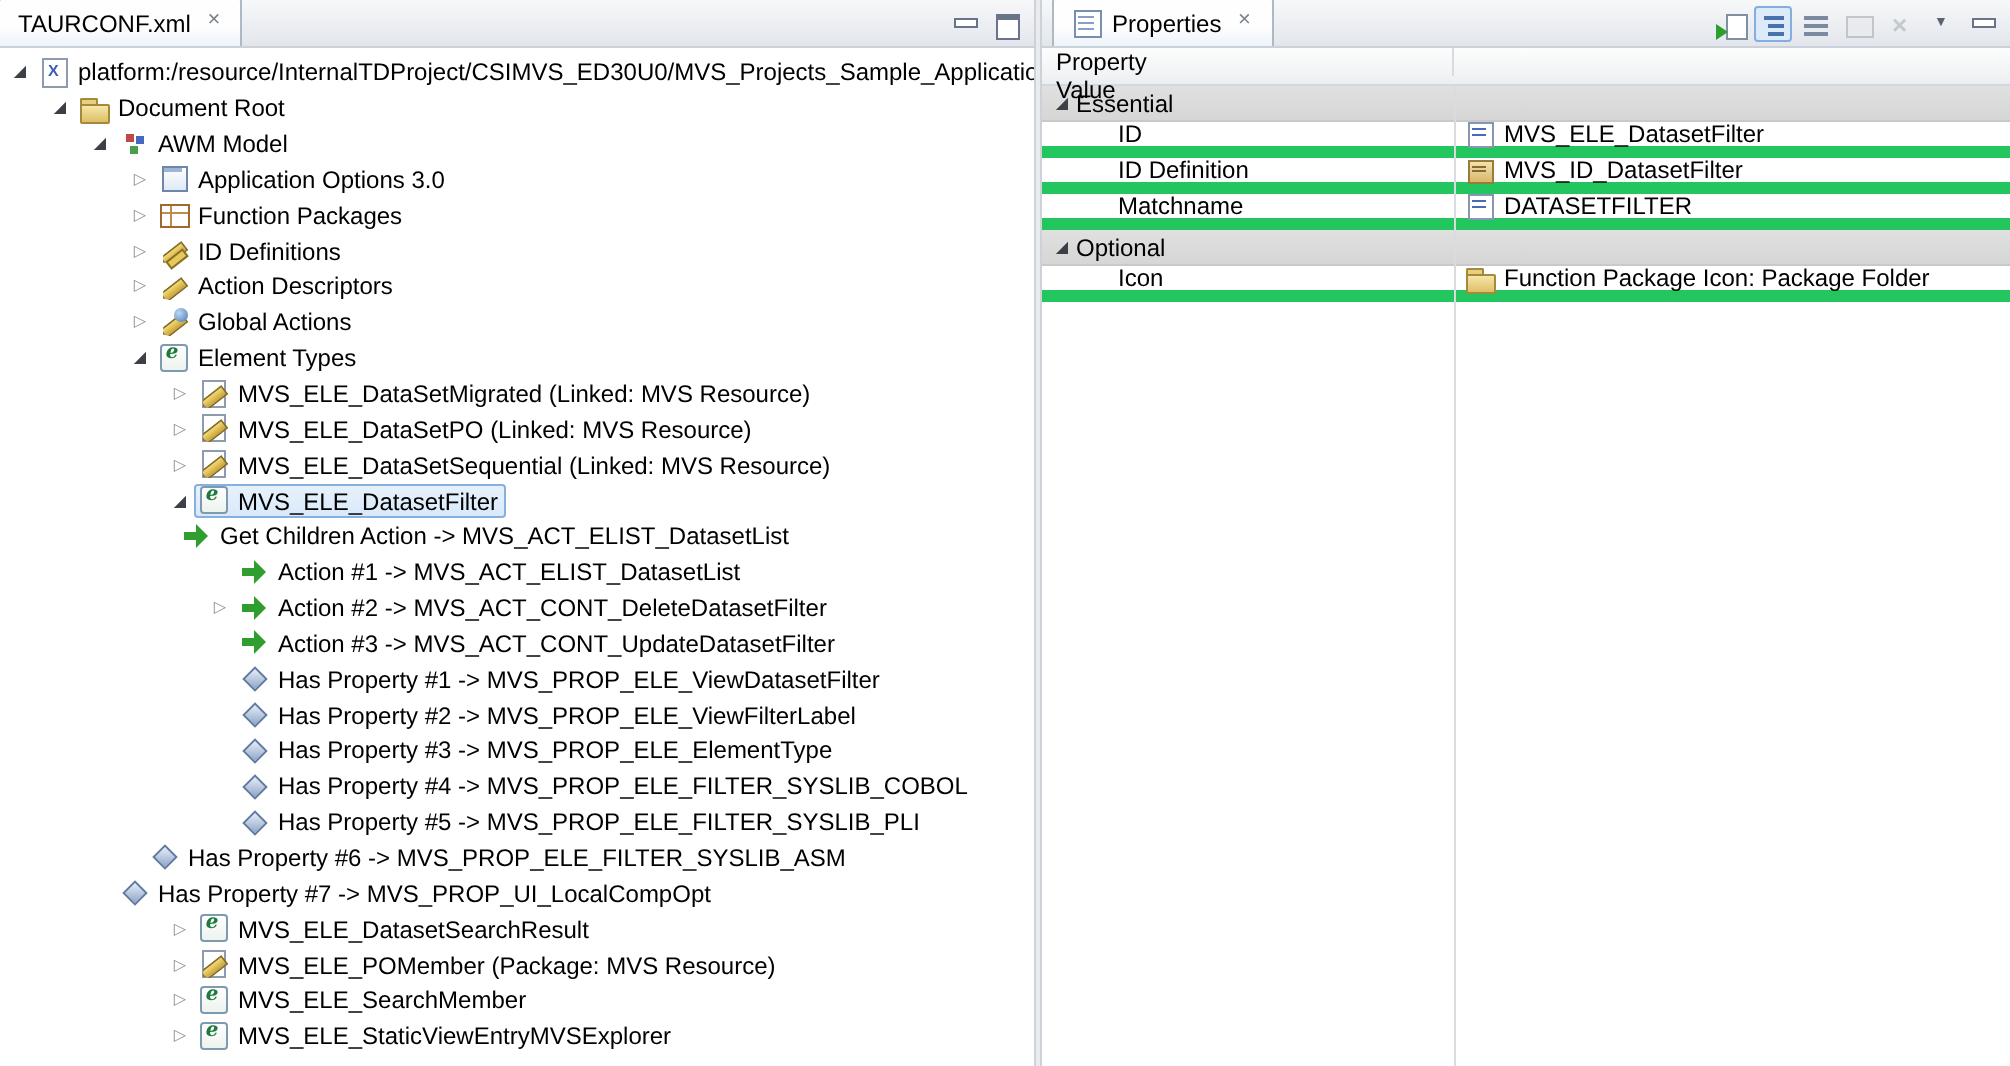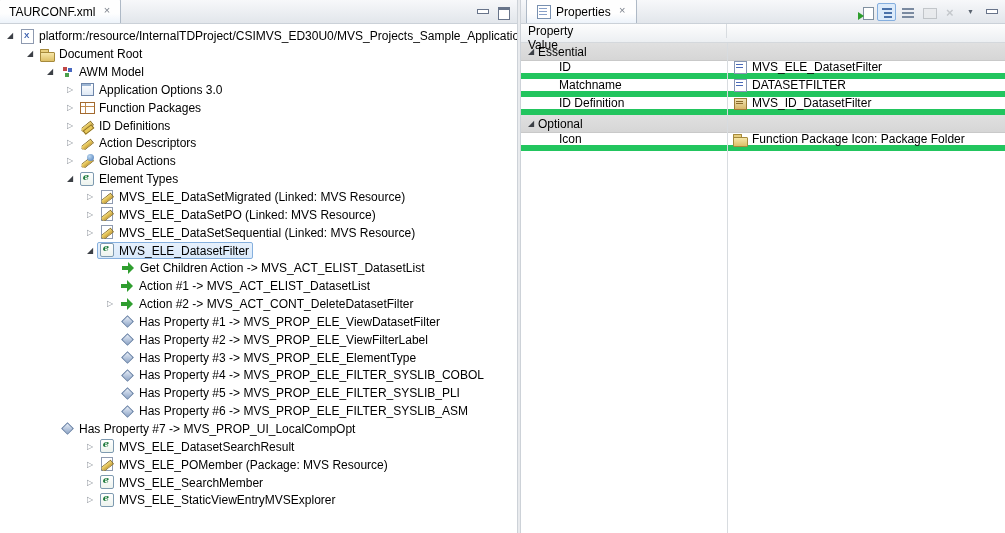--- a/index.html
+++ b/index.html
@@ -246,21 +246,21 @@
       <span class="node-label">MVS_ELE_DataSetSequential (Linked: MVS Resource)</span>
     </span>
   </div>
         <div class="tree-row selected" style="padding-left: 83px;">
     <span class="expander open">◢</span>
     <span class="node-content">
       <span class="node-icon element-icon"></span>
       <span class="node-label">MVS_ELE_DatasetFilter</span>
     </span>
   </div>
-        <div class="tree-row" style="padding-left: 74px; margin-left: 30px;">
+        <div class="tree-row" style="padding-left: 74px;">
     <span class="expander"></span>
     <span class="node-content">
       <span class="node-icon action-arrow-icon"></span>
       <span class="node-label">Get Children Action -&gt; MVS_ACT_ELIST_DatasetList</span>
     </span>
   </div>
         <div class="tree-row" style="padding-left: 103px;">
     <span class="expander"></span>
     <span class="node-content">
       <span class="node-icon action-arrow-icon"></span>
@@ -270,20 +270,27 @@
         <div class="tree-row" style="padding-left: 103px;">
     <span class="expander">▷</span>
     <span class="node-content">
       <span class="node-icon action-arrow-icon"></span>
       <span class="node-label">Action #2  -&gt; MVS_ACT_CONT_DeleteDatasetFilter</span>
     </span>
   </div>
         <div class="tree-row" style="padding-left: 103px;">
     <span class="expander"></span>
     <span class="node-content">
+      <span class="node-icon action-arrow-icon"></span>
+      <span class="node-label">Action #3  -&gt; MVS_ACT_CONT_UpdateDatasetFilter</span>
+    </span>
+  </div>
+        <div class="tree-row" style="padding-left: 103px;">
+    <span class="expander"></span>
+    <span class="node-content">
       <span class="node-icon has-property-icon"></span>
       <span class="node-label">Has Property #1 -&gt; MVS_PROP_ELE_ViewDatasetFilter</span>
     </span>
   </div>
         <div class="tree-row" style="padding-left: 103px;">
     <span class="expander"></span>
     <span class="node-content">
       <span class="node-icon has-property-icon"></span>
       <span class="node-label">Has Property #2 -&gt; MVS_PROP_ELE_ViewFilterLabel</span>
     </span>
@@ -302,21 +309,21 @@
       <span class="node-label">Has Property #4 -&gt; MVS_PROP_ELE_FILTER_SYSLIB_COBOL</span>
     </span>
   </div>
         <div class="tree-row" style="padding-left: 103px;">
     <span class="expander"></span>
     <span class="node-content">
       <span class="node-icon has-property-icon"></span>
       <span class="node-label">Has Property #5 -&gt; MVS_PROP_ELE_FILTER_SYSLIB_PLI</span>
     </span>
   </div>
-        <div class="tree-row" style="padding-left: 103px; text-align: center;">
+        <div class="tree-row" style="padding-left: 58px; text-align: center;">
     <span class="expander"></span>
     <span class="node-content">
       <span class="node-icon has-property-icon"></span>
       <span class="node-label">Has Property #6 -&gt; MVS_PROP_ELE_FILTER_SYSLIB_ASM</span>
     </span>
   </div>
         <div class="tree-row" style="padding-left: 43px;">
     <span class="expander"></span>
     <span class="node-content">
       <span class="node-icon has-property-icon"></span>
@@ -384,31 +391,31 @@
     <span class="cat-label">Essential</span>
   </div>
           <div class="prow">
     <div class="pname">ID</div>
     <div class="pval">
       <span class="val-icon value-text-icon"></span>
       <span class="val-text">MVS_ELE_DatasetFilter</span>
     </div>
   </div>
           <div class="prow">
+    <div class="pname">ID Definition</div>
+    <div class="pval">
+      <span class="val-icon value-id-definition-icon"></span>
+      <span class="val-text">MVS_ID_DatasetFilter</span>
+    </div>
+  </div>
+          <div class="prow">
     <div class="pname">Matchname</div>
     <div class="pval">
       <span class="val-icon value-text-icon"></span>
       <span class="val-text">DATASETFILTER</span>
-    </div>
-  </div>
-          <div class="prow">
-    <div class="pname">ID Definition</div>
-    <div class="pval">
-      <span class="val-icon value-id-definition-icon"></span>
-      <span class="val-text">MVS_ID_DatasetFilter</span>
     </div>
   </div>
           <div class="prow category">
     <span class="expander open">◢</span>
     <span class="cat-label">Optional</span>
   </div>
           <div class="prow">
     <div class="pname">Icon</div>
     <div class="pval">
       <span class="val-icon value-package-folder-icon"></span>

